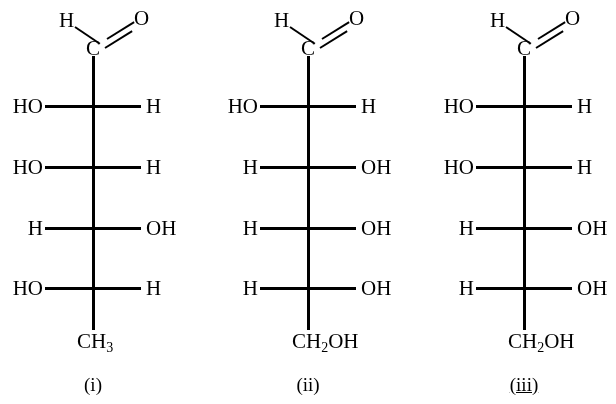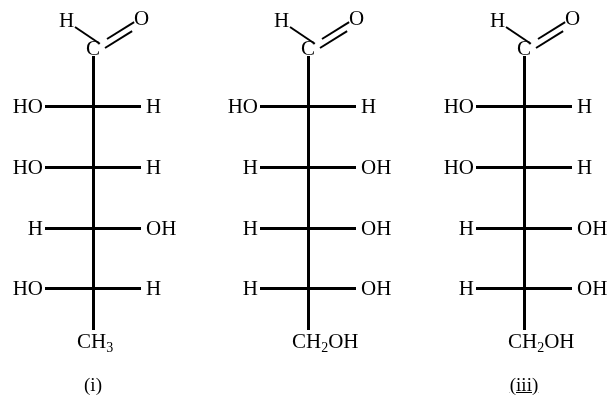--- a/index.html
+++ b/index.html
@@ -153,20 +153,21 @@
 
     <div class="hbond" style="left:45px; top:287px; width:48px;"></div>
     <div class="hbond" style="left:93px; top:287px; width:48px;"></div>
     <div class="atom left" style="left:-5px; top:278px; width:48px;">H</div>
     <div class="atom right" style="left:146px; top:278px;">OH</div>
 
     <div class="atom" style="left:77px; top:331px;">
       <span>CH</span><sub>2</sub><span>OH</span>
     </div>
 
+    <div class="caption" style="left:53px; top:375px;">(ii)</div>
   </div>
 
   <div class="structure" style="left:431px; width:185px;">
 
     <div class="atom" style="left:59px; top:10px;">H</div>
     <div class="bond-slant" style="left:75px; top:26px; width:30px; transform: rotate(34deg);"></div>
     <div class="carbonyl-c" style="left:86px; top:38px;">C</div>
     <div class="dbl-a" style="left:107px; top:38px; width:32px; transform: rotate(-32deg);"></div>
     <div class="dbl-b" style="left:105px; top:47px; width:32px; transform: rotate(-32deg);"></div>
     <div class="atom" style="left:134px; top:8px;">O</div>

